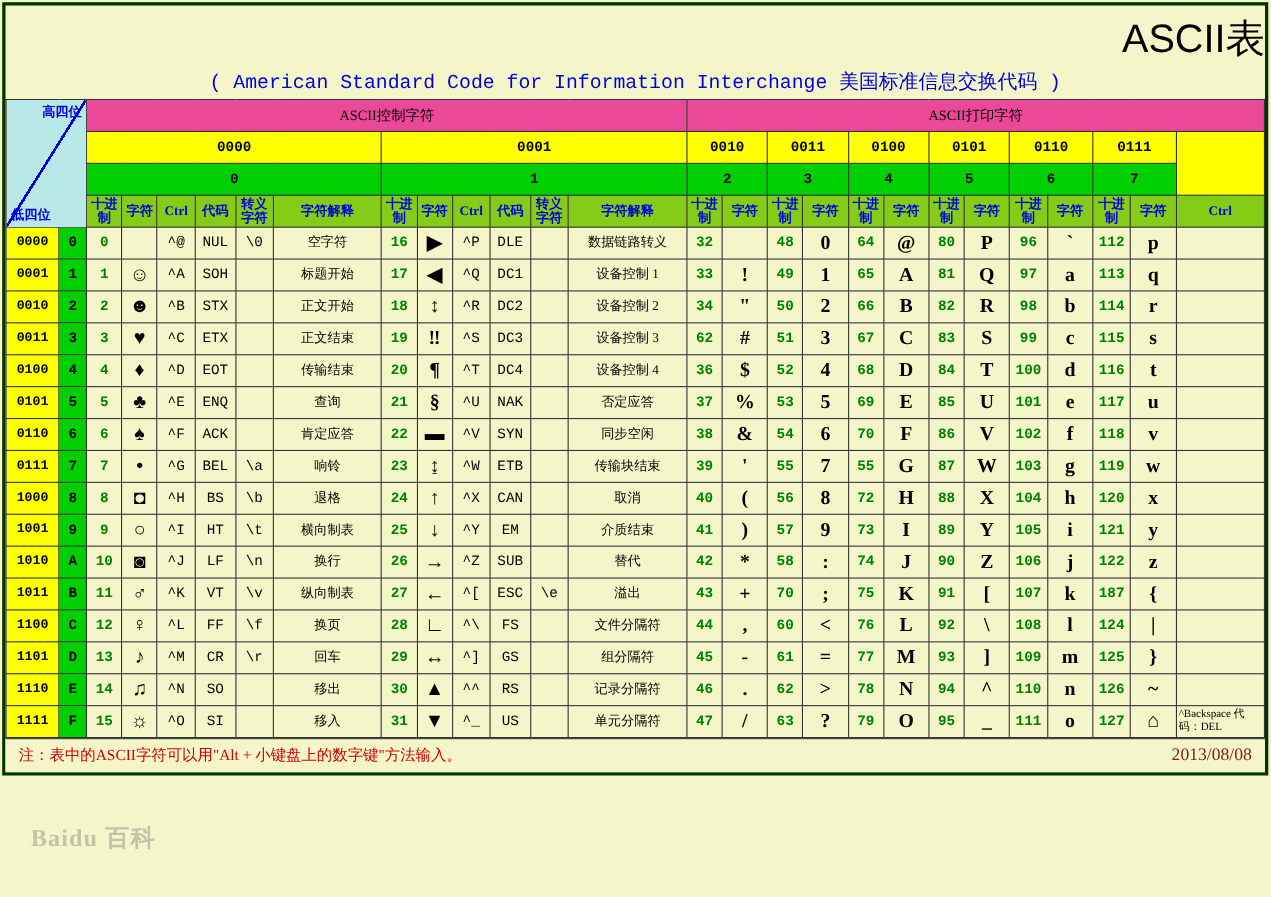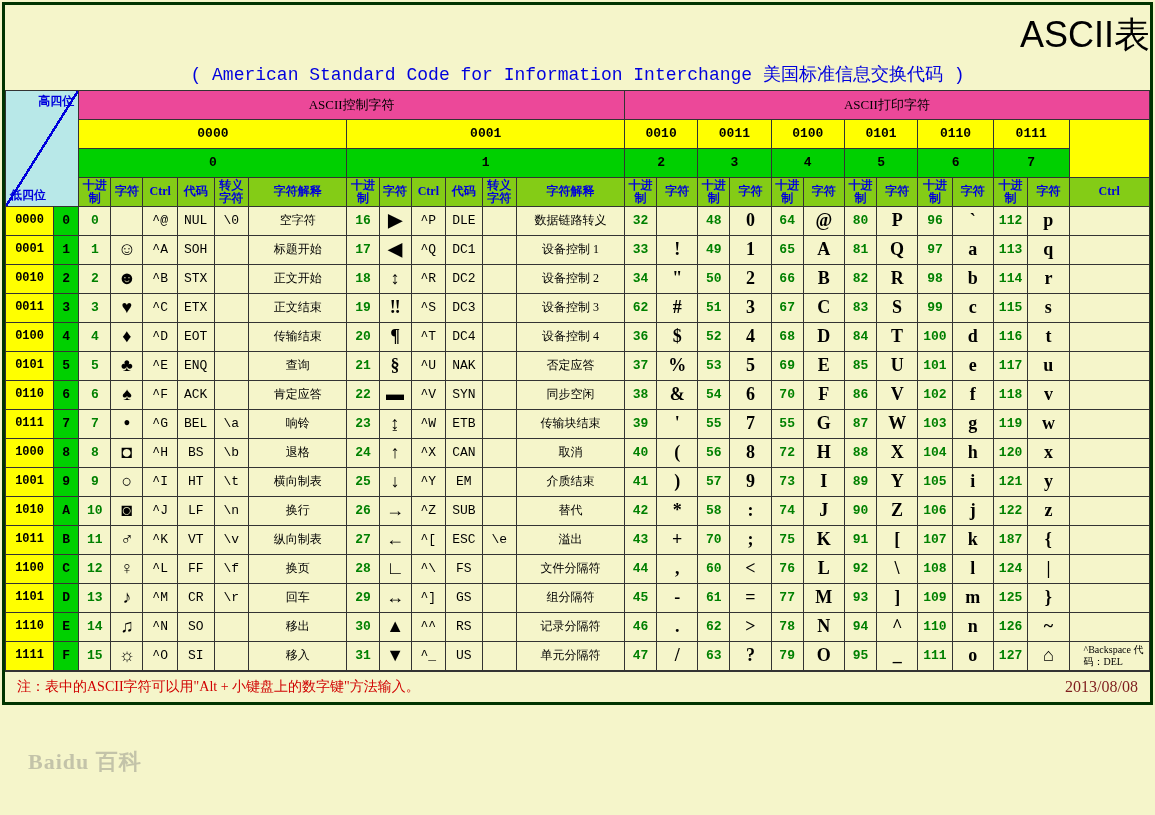--- a/index.html
+++ b/index.html
@@ -18,21 +18,21 @@
 .dec{color:#008000;font-family:"Courier New",monospace;font-weight:bold}
 .char{font-family:"Times New Roman",serif;font-size:18px;font-weight:bold}
 .code{font-family:"Courier New",monospace}
 .desc{font-size:12px}
 .diag{position:relative;background:#b8e8e8}
 .diag::after{content:"";position:absolute;top:0;left:0;right:0;bottom:0;background:linear-gradient(to bottom right,transparent 49%,#0000dd 49%,#0000dd 51%,transparent 51%)}
 .diag-hi{position:absolute;top:4px;right:4px;color:#0000dd;font-weight:bold;font-size:12px}
 .diag-lo{position:absolute;bottom:4px;left:4px;color:#0000dd;font-weight:bold;font-size:12px}
 .footer{background:#f5f5ca;color:#d00000;text-align:left;padding:6px 12px;font-size:14px;border-top:1px solid #333}
 .footer-r{float:right;color:#7f1d1d;font-family:Liberation Serif, serif;font-size:16px}
-.ctrl-del{font-size:10px;line-height:1.2;text-align:left;padding-left:14px}
+.ctrl-del{font-size:10px;line-height:1.2;text-align:left;padding-left:2px}
 .wm{position:absolute;left:28px;bottom:38px;color:rgba(120,120,120,.4);font-family:Liberation Serif, serif;font-size:22px;font-weight:bold;letter-spacing:1px}
 </style>
 </head>
 <body>
 
 <div class="wrap">
 <h1>ASCII表</h1>
 <div class="subtitle">( American Standard Code for Information Interchange  美国标准信息交换代码 )</div>
 <table>
 <colgroup>

